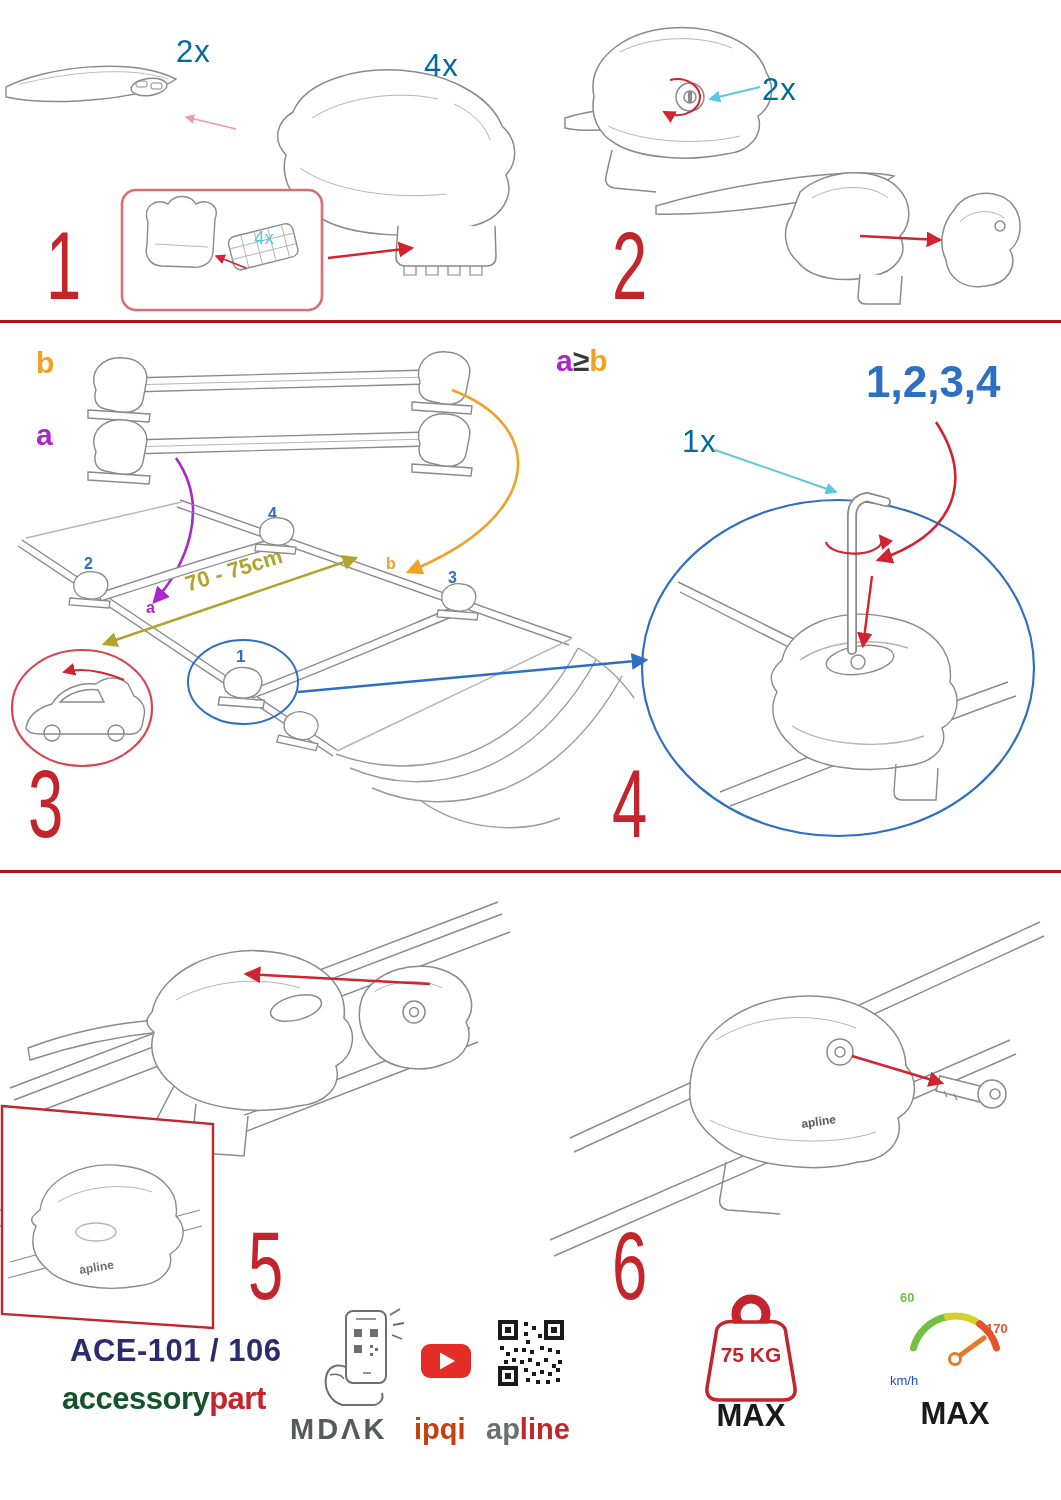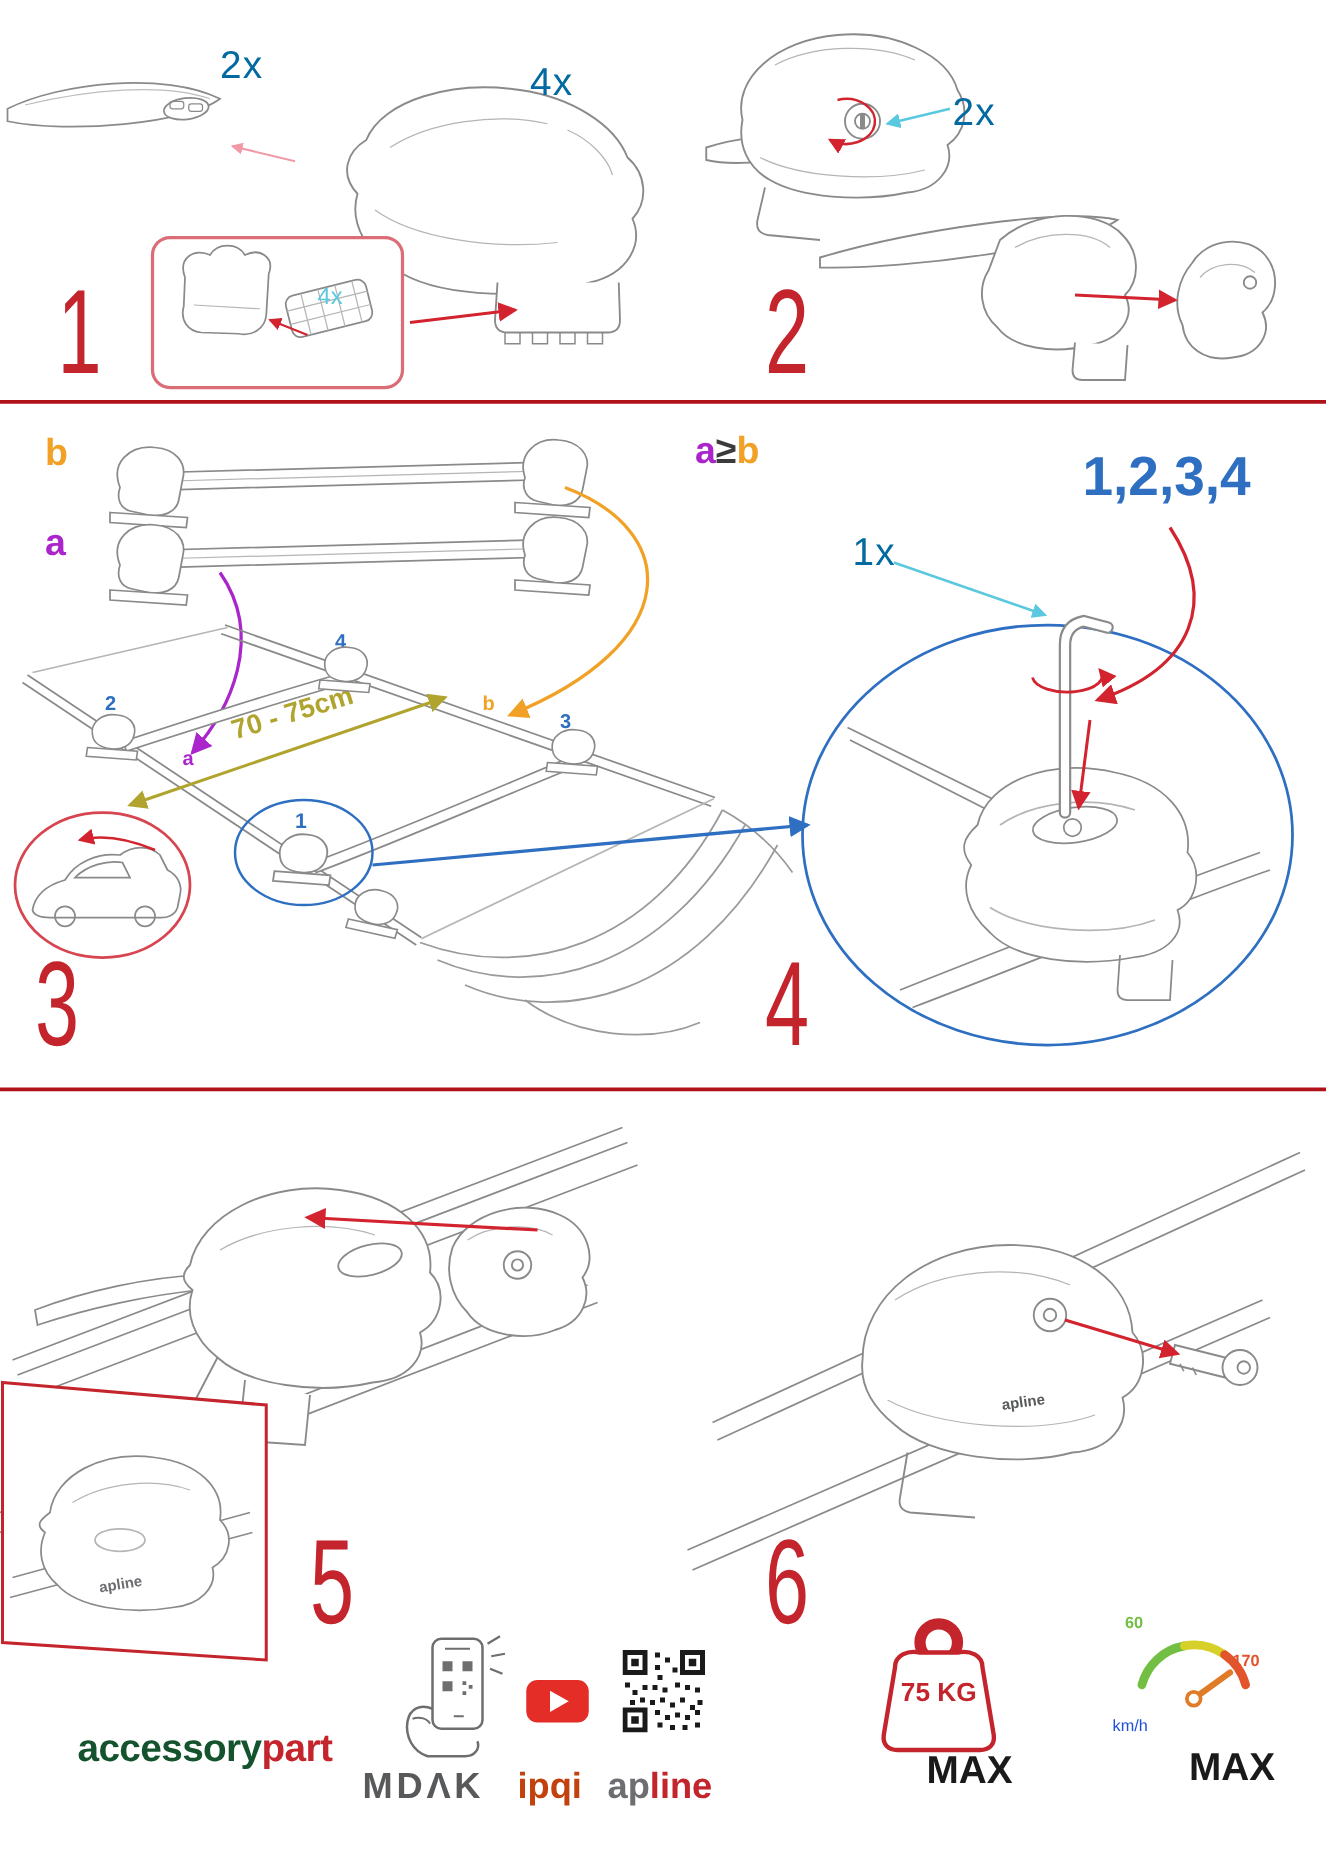--- a/index.html
+++ b/index.html
@@ -22,21 +22,21 @@
   .first{color:#2e6fc2;font-weight:bold;font-size:48px}
   .divider{position:absolute;left:0;width:1061px;height:3px;background:#b0121a}
   .model{color:#2d2a70;font-weight:bold;font-size:31px;letter-spacing:.5px}
   .brand{font-size:31px;font-weight:bold;letter-spacing:-.5px}
   .brand .bk{color:#14532d}.brand .rd{color:#c4242b}
   .mdak{color:#58595b;font-weight:bold;font-size:29px;letter-spacing:3px}
   .ipqi{color:#c2410c;font-weight:bold;font-size:29px}
   .apline{font-weight:bold;font-size:29px}
   .apline .gy{color:#6d6e71}.apline .rd{color:#c4242b}
   .wval{color:#c4242b;font-weight:bold;font-size:21px;text-align:center}
-  .wmax{color:#1a1a1a;font-weight:bold;font-size:31px;text-align:right}
+  .wmax{color:#1a1a1a;font-weight:bold;font-size:31px;text-align:center}
   .sp-lo{color:#72bf44;font-weight:bold;font-size:13px}
   .sp-hi{color:#e2542b;font-weight:bold;font-size:13px}
   .sp-un{color:#1d4ed8;font-size:13px;text-align:left}
 </style>
 </head>
 <body>
 
 <div class="page">
 
   <svg class="abs" style="left:0;top:0" width="560" height="322" viewBox="0 0 560 322">
@@ -387,20 +387,21 @@
   <div class="lbl" style="left:556px;top:346px">
     <span class="lbl-purple">a</span><span class="lbl-dark">≥</span><span class="lbl-orange">b</span>
   </div>
   <div class="lbl order" style="left:866px;top:360px">1,2,3,4</div>
   <div class="lbl qty" style="left:682px;top:426px">1x</div>
   <div class="lbl first" style="left:925px;top:546px">1</div>
 
   <div class="lbl stepnum" style="left:248px;top:1218px">5</div>
   <div class="lbl stepnum" style="left:612px;top:1218px">6</div>
 
+  <div class="lbl model" style="left:70px;top:1335px">ACE-101 / 106</div>
   <div class="lbl brand" style="left:62px;top:1383px">
     <span class="bk">accessory</span><span class="rd">part</span>
   </div>
   <div class="lbl mdak" style="left:290px;top:1415px">MDΛK</div>
   <div class="lbl ipqi" style="left:414px;top:1415px">ipqi</div>
   <div class="lbl apline" style="left:486px;top:1415px">
     <span class="gy">ap</span><span class="rd">line</span>
   </div>
 
   <div class="lbl wval" style="left:692px;top:1344px;width:118px">75 KG</div>

